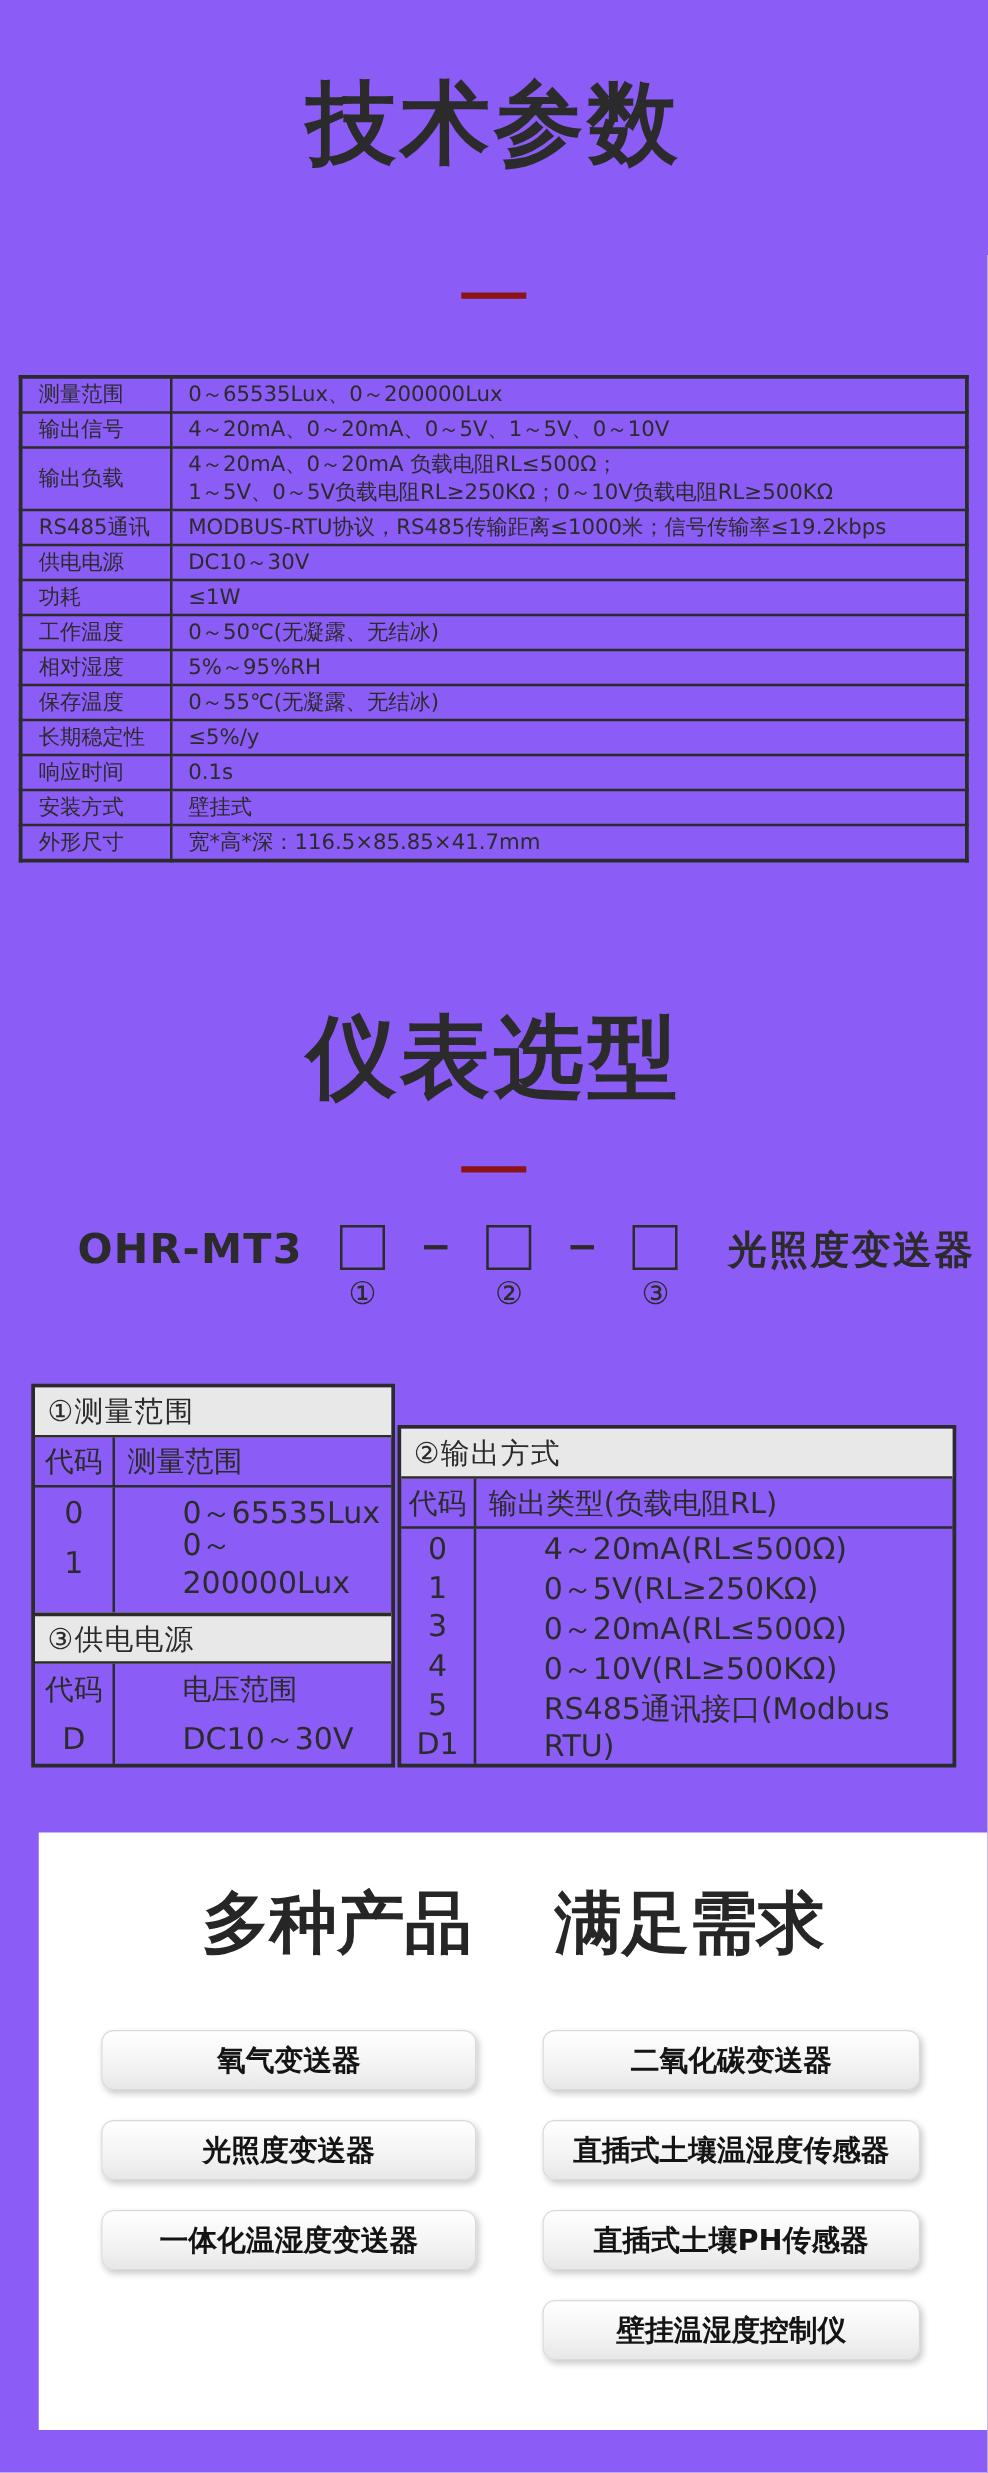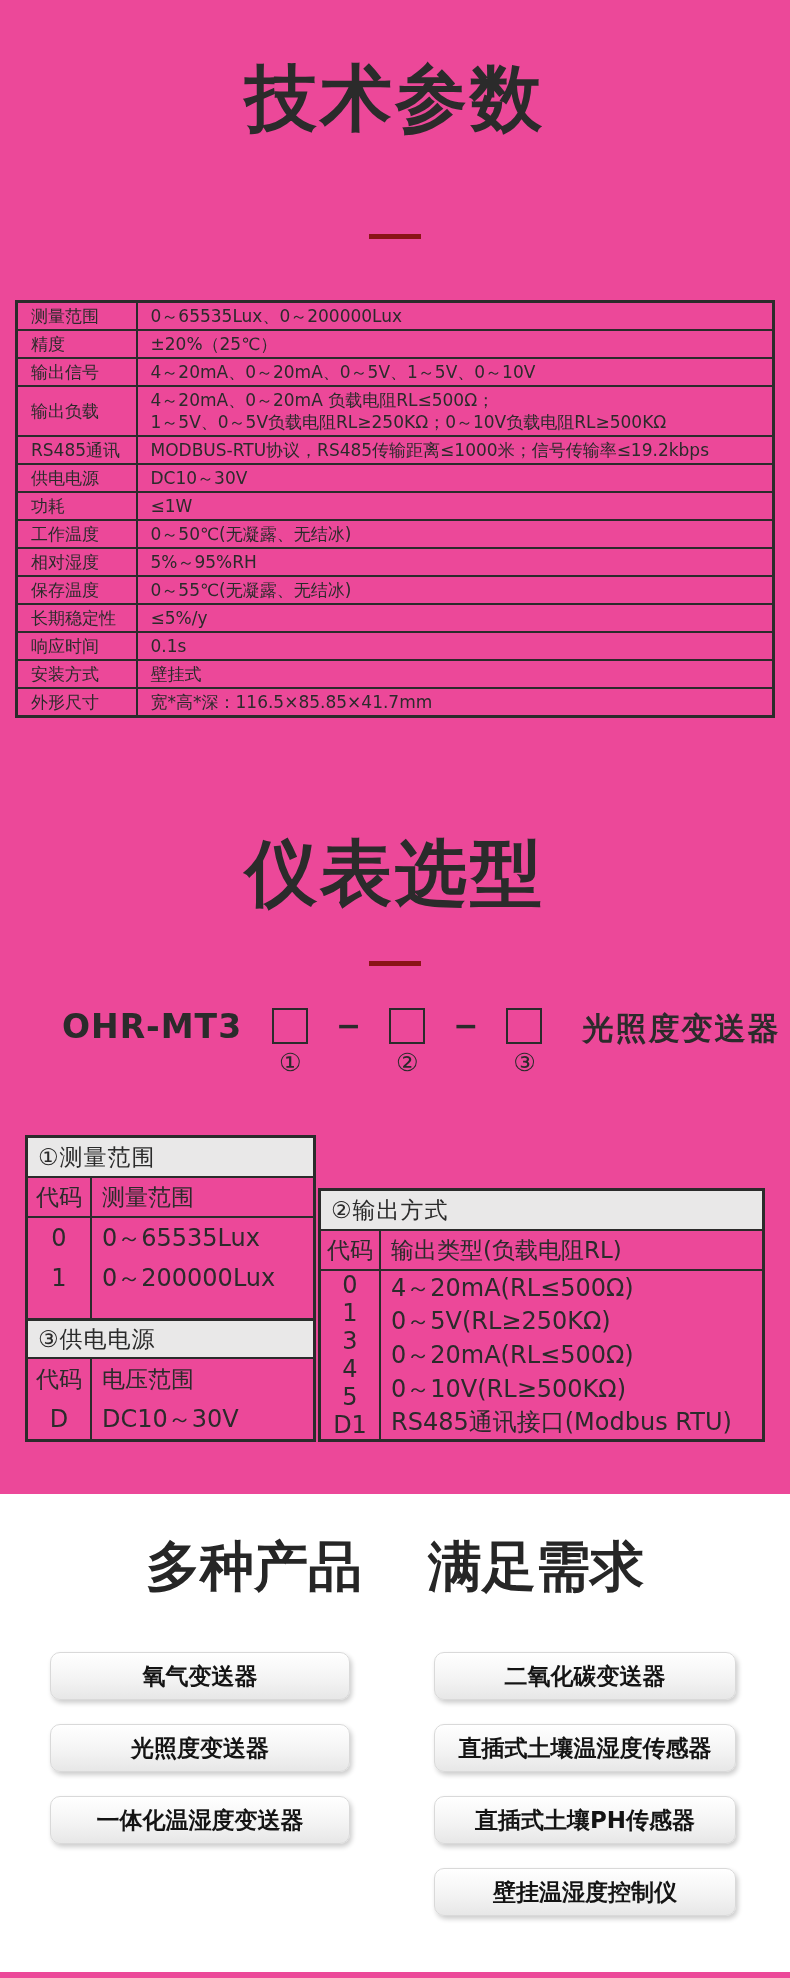--- a/index.html
+++ b/index.html
@@ -1,19 +1,19 @@
 <!DOCTYPE html>
 <html><head>
 <meta charset="utf-8">
 <style>
   * { box-sizing: border-box; margin: 0; padding: 0; }
   html,body { background:#e9e9e9; }
   .page {
     width: 790px; height: 1978px; margin: 0 auto;
-    background: #ec4899;
+    background: #8b5cf6;
     font-family: "DejaVu Sans", "Liberation Sans", sans-serif;
     color: #2b2b2b; overflow: hidden; position: relative;
   }
   .big-title {
     text-align: center; font-size: 72px; font-weight: 900;
     line-height: 100px; letter-spacing: 3px; color: #2b2b2b;
   }
   .title-tech { padding-top: 48px; }
   .red-bar { width: 52px; height: 5px; background: #8b1416; margin: 86px auto 0; }
   .red-bar-2 { margin-top: 38px; }
@@ -59,26 +59,26 @@
   .sel-colval { flex: 1; display: flex; align-items: center; padding-left: 10px; font-size: 23px; }
   .sel-datablock { display: flex; }
   .g1-data { height: 100px; }
   .g3-body { flex: 1; }
   .sel-data-codes { width: 64px; border-right: 2px solid #2b2b2b; flex-shrink: 0;
     display: flex; flex-direction: column; }
   .sel-right .sel-data-codes { width: 60px; }
   .sel-data-vals { flex: 1; display: flex; flex-direction: column; }
   .sel-line { height: 40px; display: flex; align-items: center; font-size: 24px; }
   .sel-data-codes .sel-line { justify-content: center; }
-  .sel-data-vals .sel-line { padding-left: 10px; }
+  .sel-data-vals .sel-line { padding-left: 10px; margin-left: 44px; }
   .g2-data { flex: 1; }
   .g2-data .sel-line { height: auto; flex: 1; }
 
   
-  .bottom { background: #ffffff; margin-top: 52px; height: 478px; padding-top: 42px; }
+  .bottom { background: #ffffff; margin-top: 52px; height: 478px; padding-top: 42px; margin-left: 31px; }
   .bottom-title { display: flex; justify-content: center; gap: 66px;
     font-size: 54px; font-weight: 900; line-height: 62px; color: #262626; }
   .btn-grid { display: flex; justify-content: space-between; padding: 0 54px 0 50px; margin-top: 54px; }
   .btn-col { display: flex; flex-direction: column; gap: 24px; width: 300px; }
   .btn-col.right { width: 302px; }
   .product-btn {
     height: 48px; border-radius: 10px;
     background: linear-gradient(180deg, #ffffff 0%, #f4f4f4 55%, #e7e7e7 100%);
     border: 1px solid #d9d9d9;
     box-shadow: 2px 3px 5px rgba(0,0,0,0.20);
@@ -92,24 +92,20 @@
 <div class="page">
 
   <div class="big-title title-tech">技术参数</div>
   <div class="red-bar"></div>
 
   <table class="spec-table">
     <tbody>
       <tr>
         <td class="spec-label">测量范围</td>
         <td class="spec-value">0～65535Lux、0～200000Lux</td>
-      </tr>
-      <tr>
-        <td class="spec-label">精度</td>
-        <td class="spec-value">±20%（25℃）</td>
       </tr>
       <tr>
         <td class="spec-label">输出信号</td>
         <td class="spec-value">4～20mA、0～20mA、0～5V、1～5V、0～10V</td>
       </tr>
       <tr>
         <td class="spec-label">输出负载</td>
         <td class="spec-value">4～20mA、0～20mA 负载电阻RL≤500Ω；
 1～5V、0～5V负载电阻RL≥250KΩ；0～10V负载电阻RL≥500KΩ</td>
       </tr>

